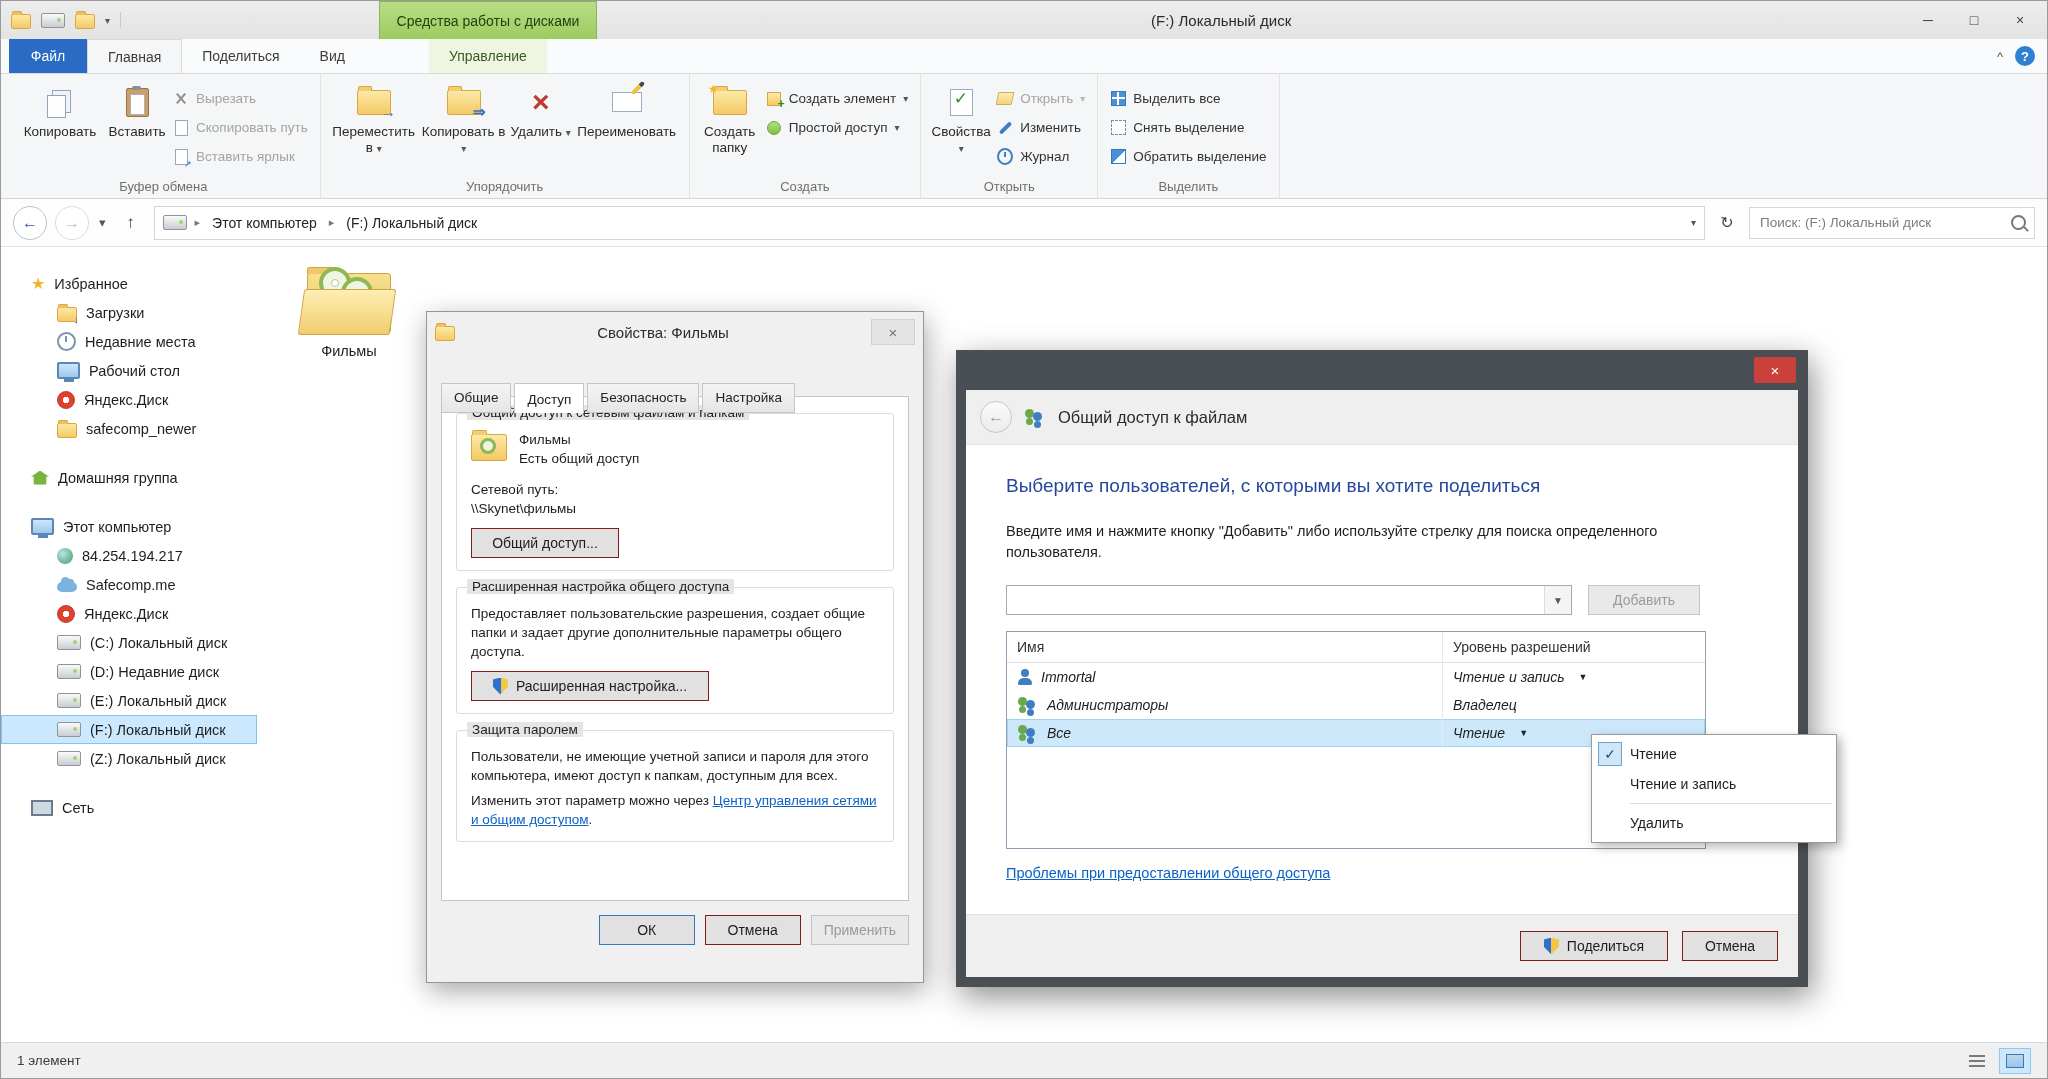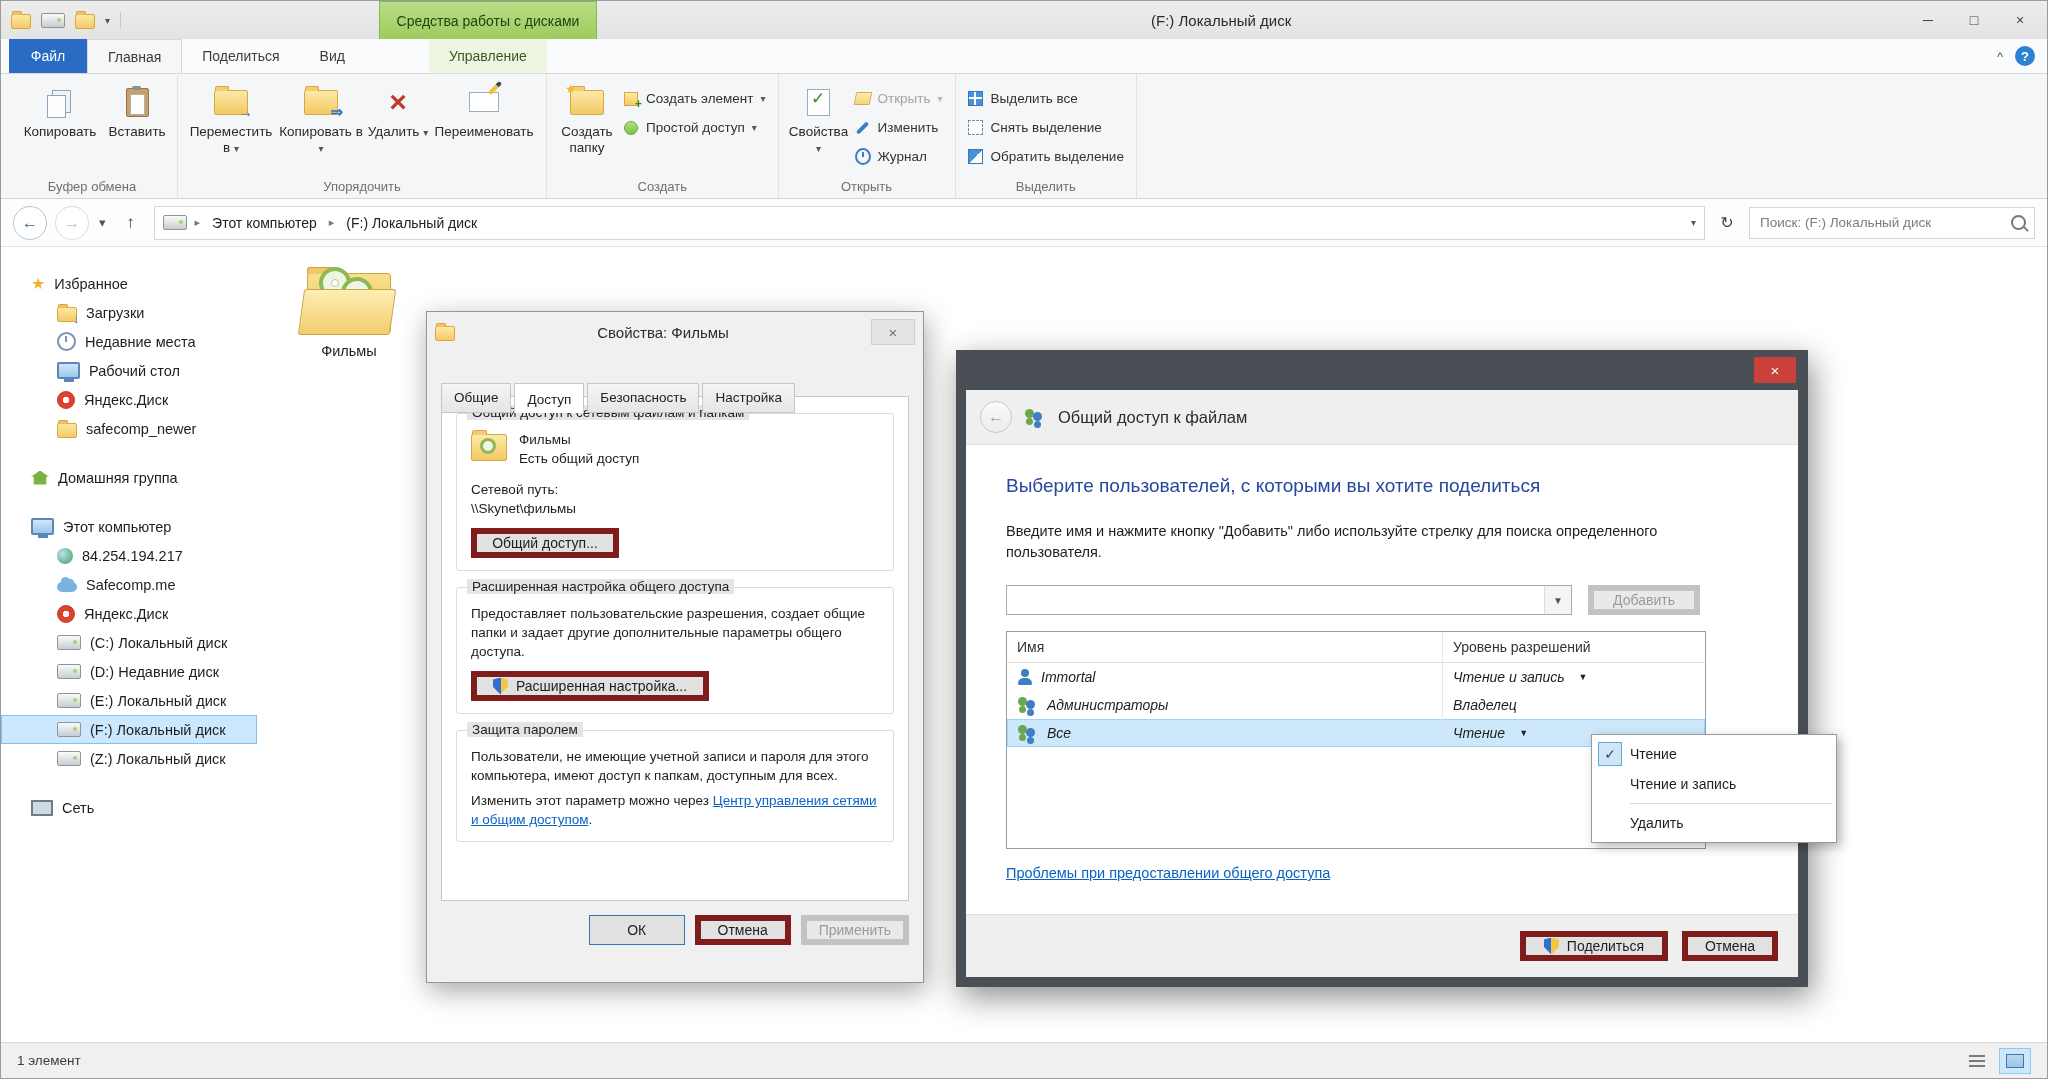--- a/index.html
+++ b/index.html
@@ -127,21 +127,21 @@
 
   
   .statusbar{position:absolute;left:0;bottom:0;right:0;height:36px;background:#f0f0f0;border-top:1px solid #d9d9d9;display:flex;align-items:center;padding:0 16px;font-size:13.5px;color:#3c3c3c;box-sizing:border-box;}
   .status-right{margin-left:auto;display:flex;gap:6px;}
   .viewbtn{width:30px;height:24px;border:1px solid transparent;display:flex;align-items:center;justify-content:center;}
   .viewbtn.active{background:#cde8fb;border-color:#90c8ef;}
   .glyph-list{width:16px;height:12px;background:repeating-linear-gradient(#7a7a7a 0 2px,transparent 2px 5px);}
   .glyph-thumb{width:16px;height:12px;border:1px solid #3c78b4;background:linear-gradient(#bcd8f0,#9cc4e8);}
 
   
-  .wbtn{min-width:96px;height:30px;background:#e1e1e1;border:6px solid #7f1d1d;font-size:14px;display:inline-flex;align-items:center;justify-content:center;gap:8px;padding:0 12px;box-sizing:border-box;color:#1e1e1e;cursor:default;}
+  .wbtn{min-width:96px;height:30px;background:#e1e1e1;border:1px solid #7f1d1d;font-size:14px;display:inline-flex;align-items:center;justify-content:center;gap:8px;padding:0 12px;box-sizing:border-box;color:#1e1e1e;cursor:default;}
   .wbtn.default{border:1px solid #3078c0;}
   .wbtn.disabled{color:#9b9b9b;border-color:#c3c3c3;background:#e9e9e9;}
   .ic-shield{width:15px;height:17px;background:linear-gradient(90deg,#2f6fd0 50%,#f2c744 50%);clip-path:polygon(50% 0,100% 12%,100% 55%,50% 100%,0 55%,0 12%);flex:none;}
   .link{color:#0b62c4;text-decoration:underline;cursor:pointer;}
 
   
   .pd{position:absolute;left:425px;top:310px;width:498px;height:672px;background:#f0f0f0;border:1px solid #8c98a6;box-shadow:2px 8px 26px rgba(0,0,0,.35);z-index:40;box-sizing:border-box;font-size:14px;}
   .pd-title{height:40px;display:flex;align-items:center;padding:0 8px;}
   .pd-title .t{flex:1;text-align:center;font-size:15px;color:#2b2b2b;}
   .pd-close{width:44px;height:26px;background:#e4e4e4;border:1px solid #d0d0d0;color:#707070;display:flex;align-items:center;justify-content:center;font-size:15px;box-sizing:border-box;}
@@ -244,20 +244,38 @@
         <span class="ric">
             <span class="ric-copy"></span>
           </span>
         <span>Копировать</span>
       </div>
       <div class="rbig narrow">
         <span class="ric">
             <span class="ric-paste"></span>
           </span>
         <span>Вставить</span>
+      </div>
+      <div class="rsmallcol">
+        <div class="rsmall disabled">
+          <span class="ic16 ic-cut"></span>
+          <span>Вырезать</span>
+        </div>
+        <div class="rsmall disabled">
+          <span class="ic16">
+              <span class="ic-page"></span>
+            </span>
+          <span>Скопировать путь</span>
+        </div>
+        <div class="rsmall disabled">
+          <span class="ic16">
+              <span class="ic-pagearrow"></span>
+            </span>
+          <span>Вставить ярлык</span>
+        </div>
       </div>
       <div class="rgroup-label">Буфер обмена</div>
     </div>
 
     <div class="rgroup">
       <div class="rbig">
         <span class="ric">
             <span class="ric-folder32">
               <span class="arrow-badge">→</span>
             </span>

